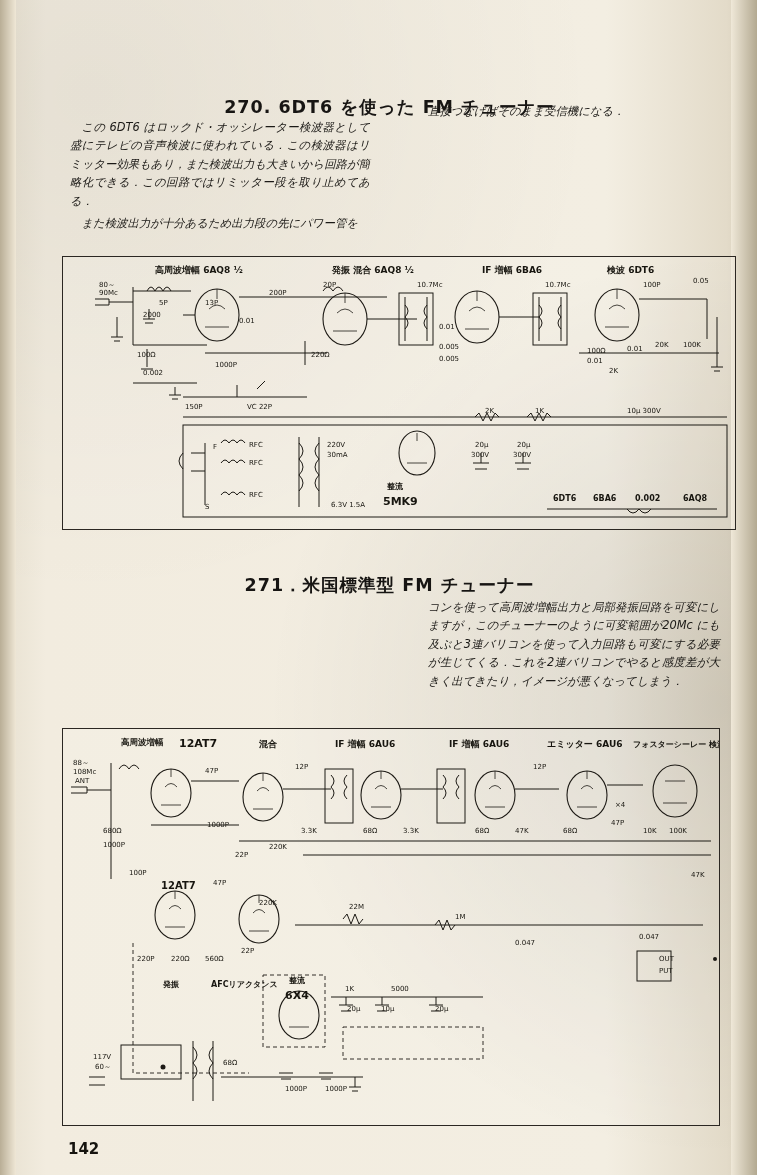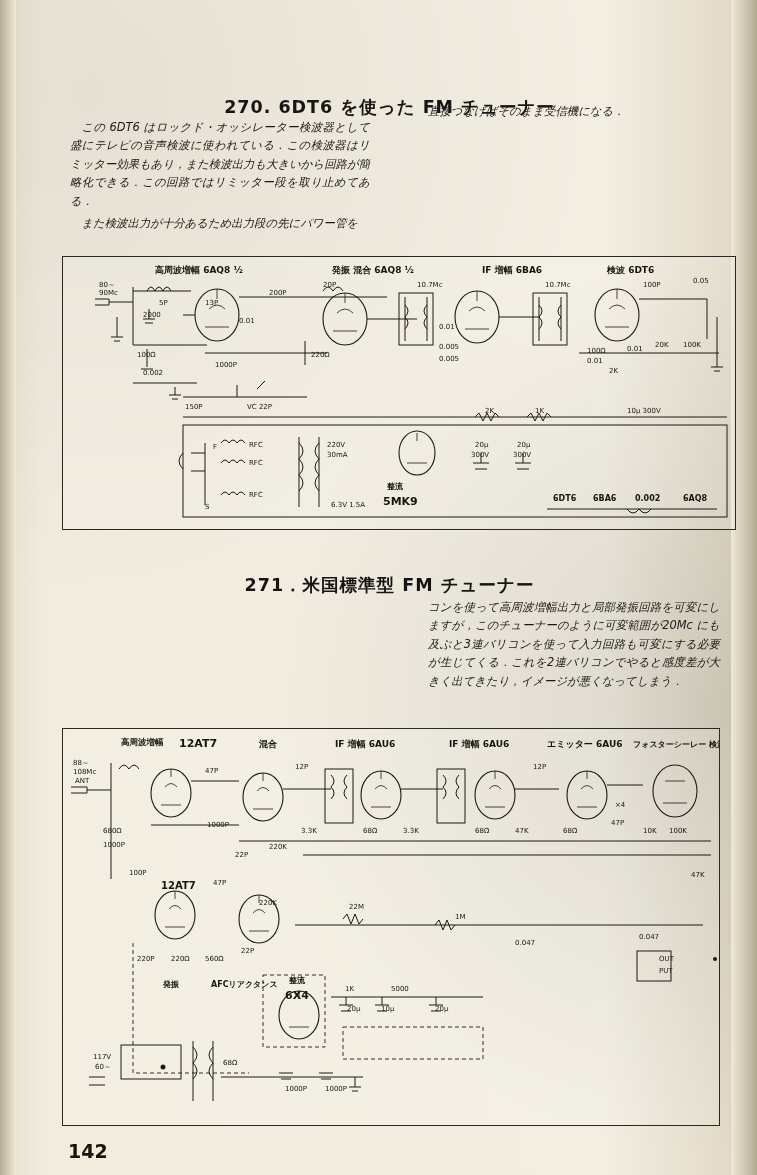--- a/index.html
+++ b/index.html
@@ -42,21 +42,21 @@
     text-align:justify;font-family:"DejaVu Sans", sans-serif;
   }
   .c270-left{left:70px;top:118px;width:300px;}
   .c270-right{left:428px;top:102px;width:292px;}
   .c271-left{left:70px;top:598px;width:300px;}
   .c271-right{left:428px;top:598px;width:292px;}
   .col p{margin:0 0 4px 0;font-style:italic;}
   .col p.ind{text-indent:1em;}
 
   .page-number{
-    position:absolute;left:68px;top:1140px;font-size:19px;font-weight:bold;
+    position:absolute;left:68px;top:1140px;font-size:15px;font-weight:bold;
     color:#16140f;font-family:"DejaVu Sans", sans-serif;
   }
 
   
   .figure{
     position:absolute;border:1.6px solid #2b2722;background:rgba(255,255,255,0.12);
   }
   .fig-270{left:62px;top:256px;width:648px;height:272px;padding-left:24px;}
   .fig-271{left:62px;top:718px;width:656px;height:396px;margin-top:10px;}
   .figure svg{display:block;width:100%;height:100%;}

